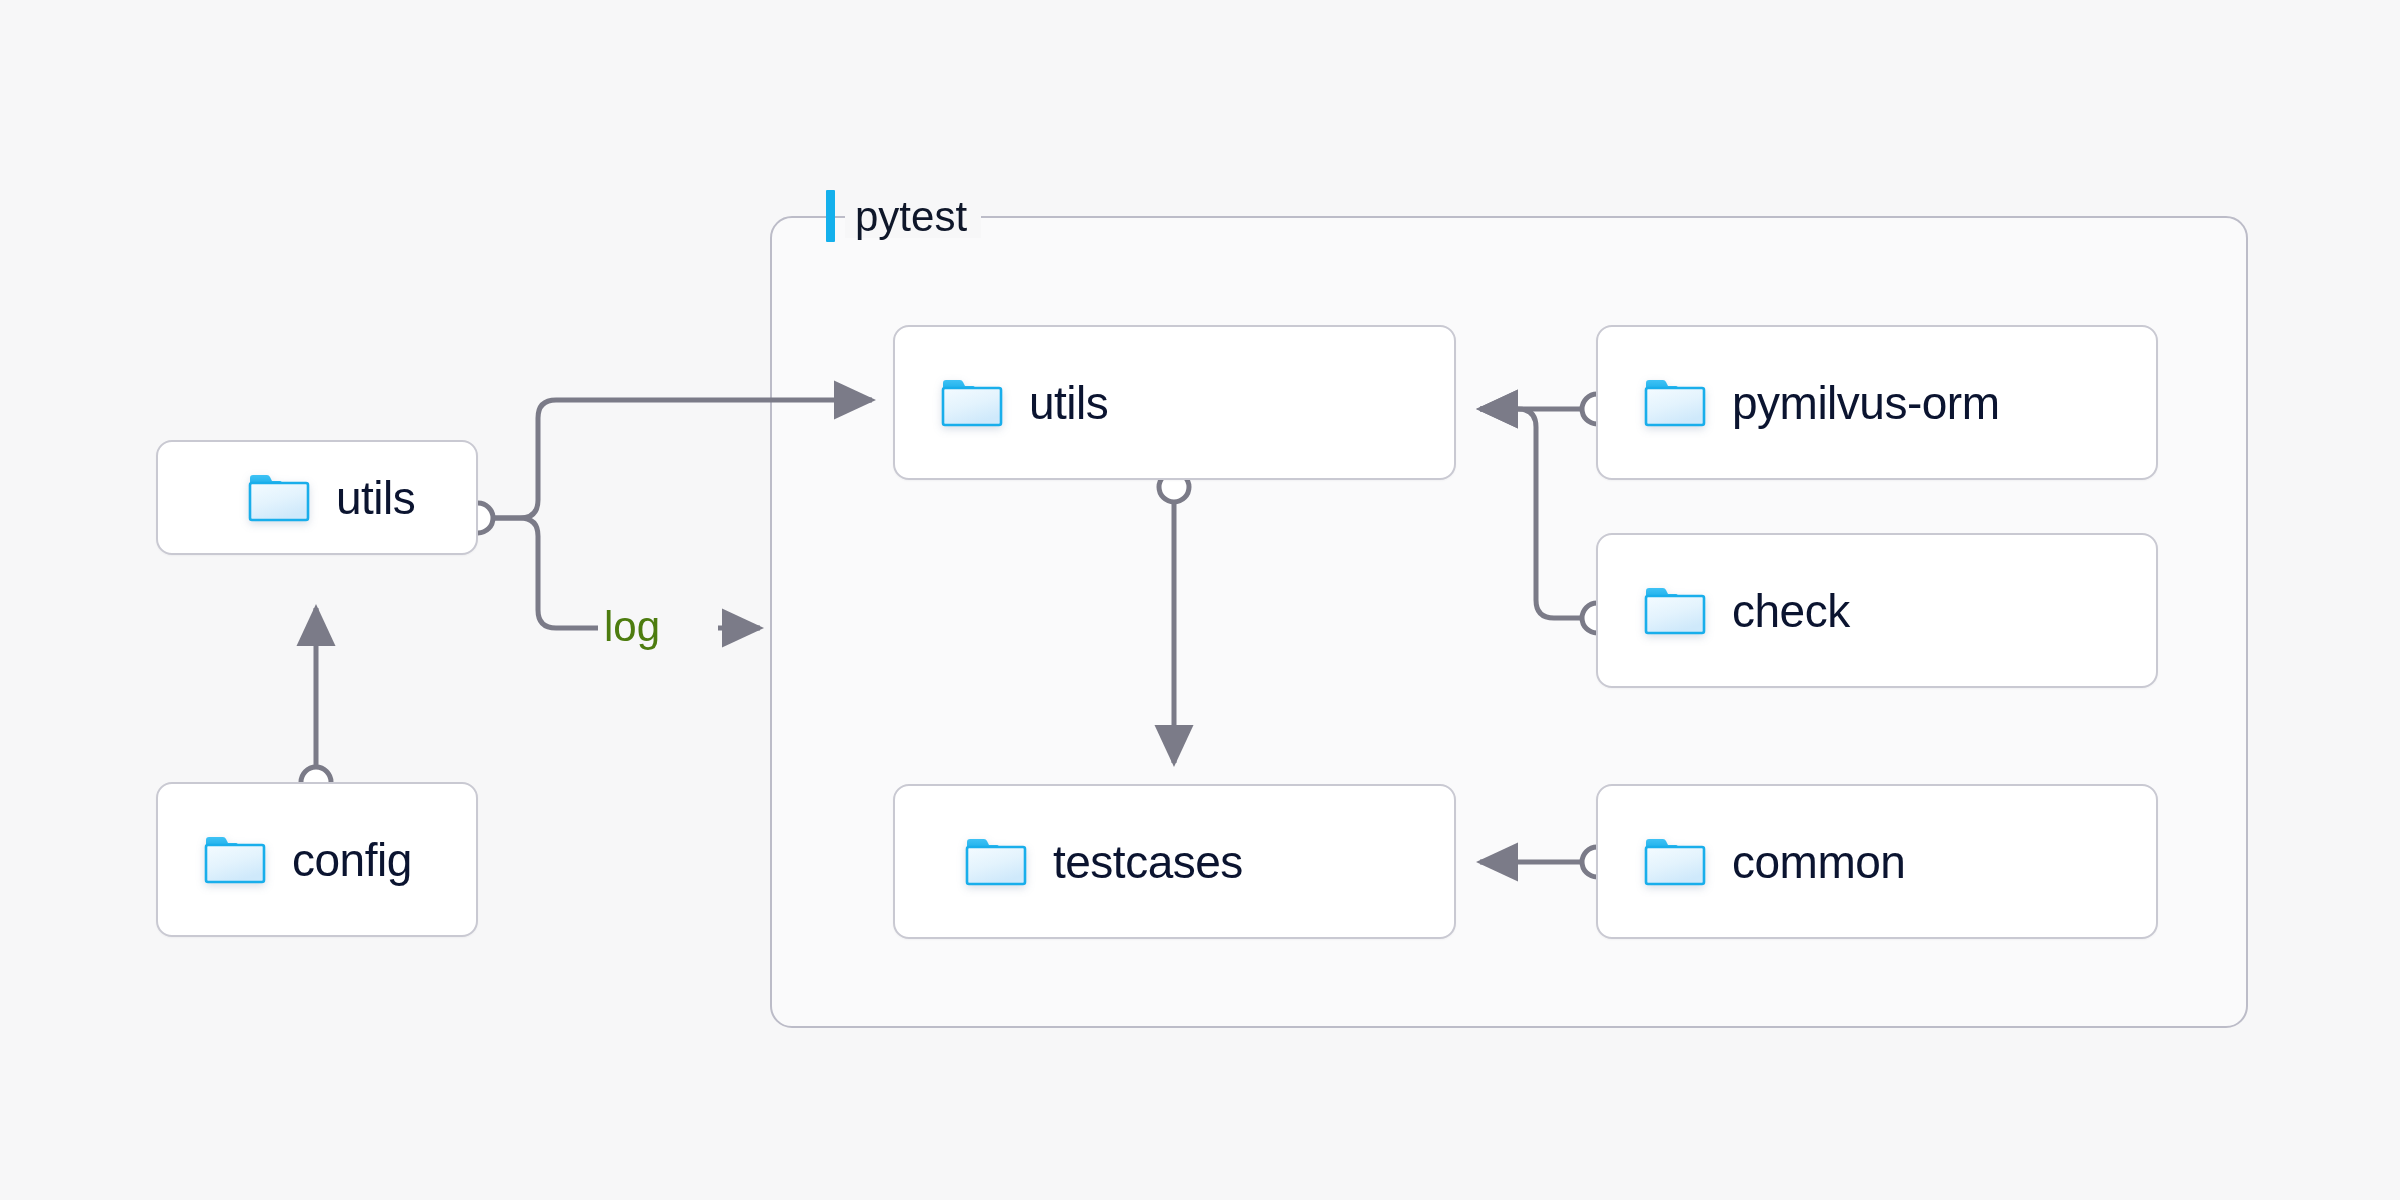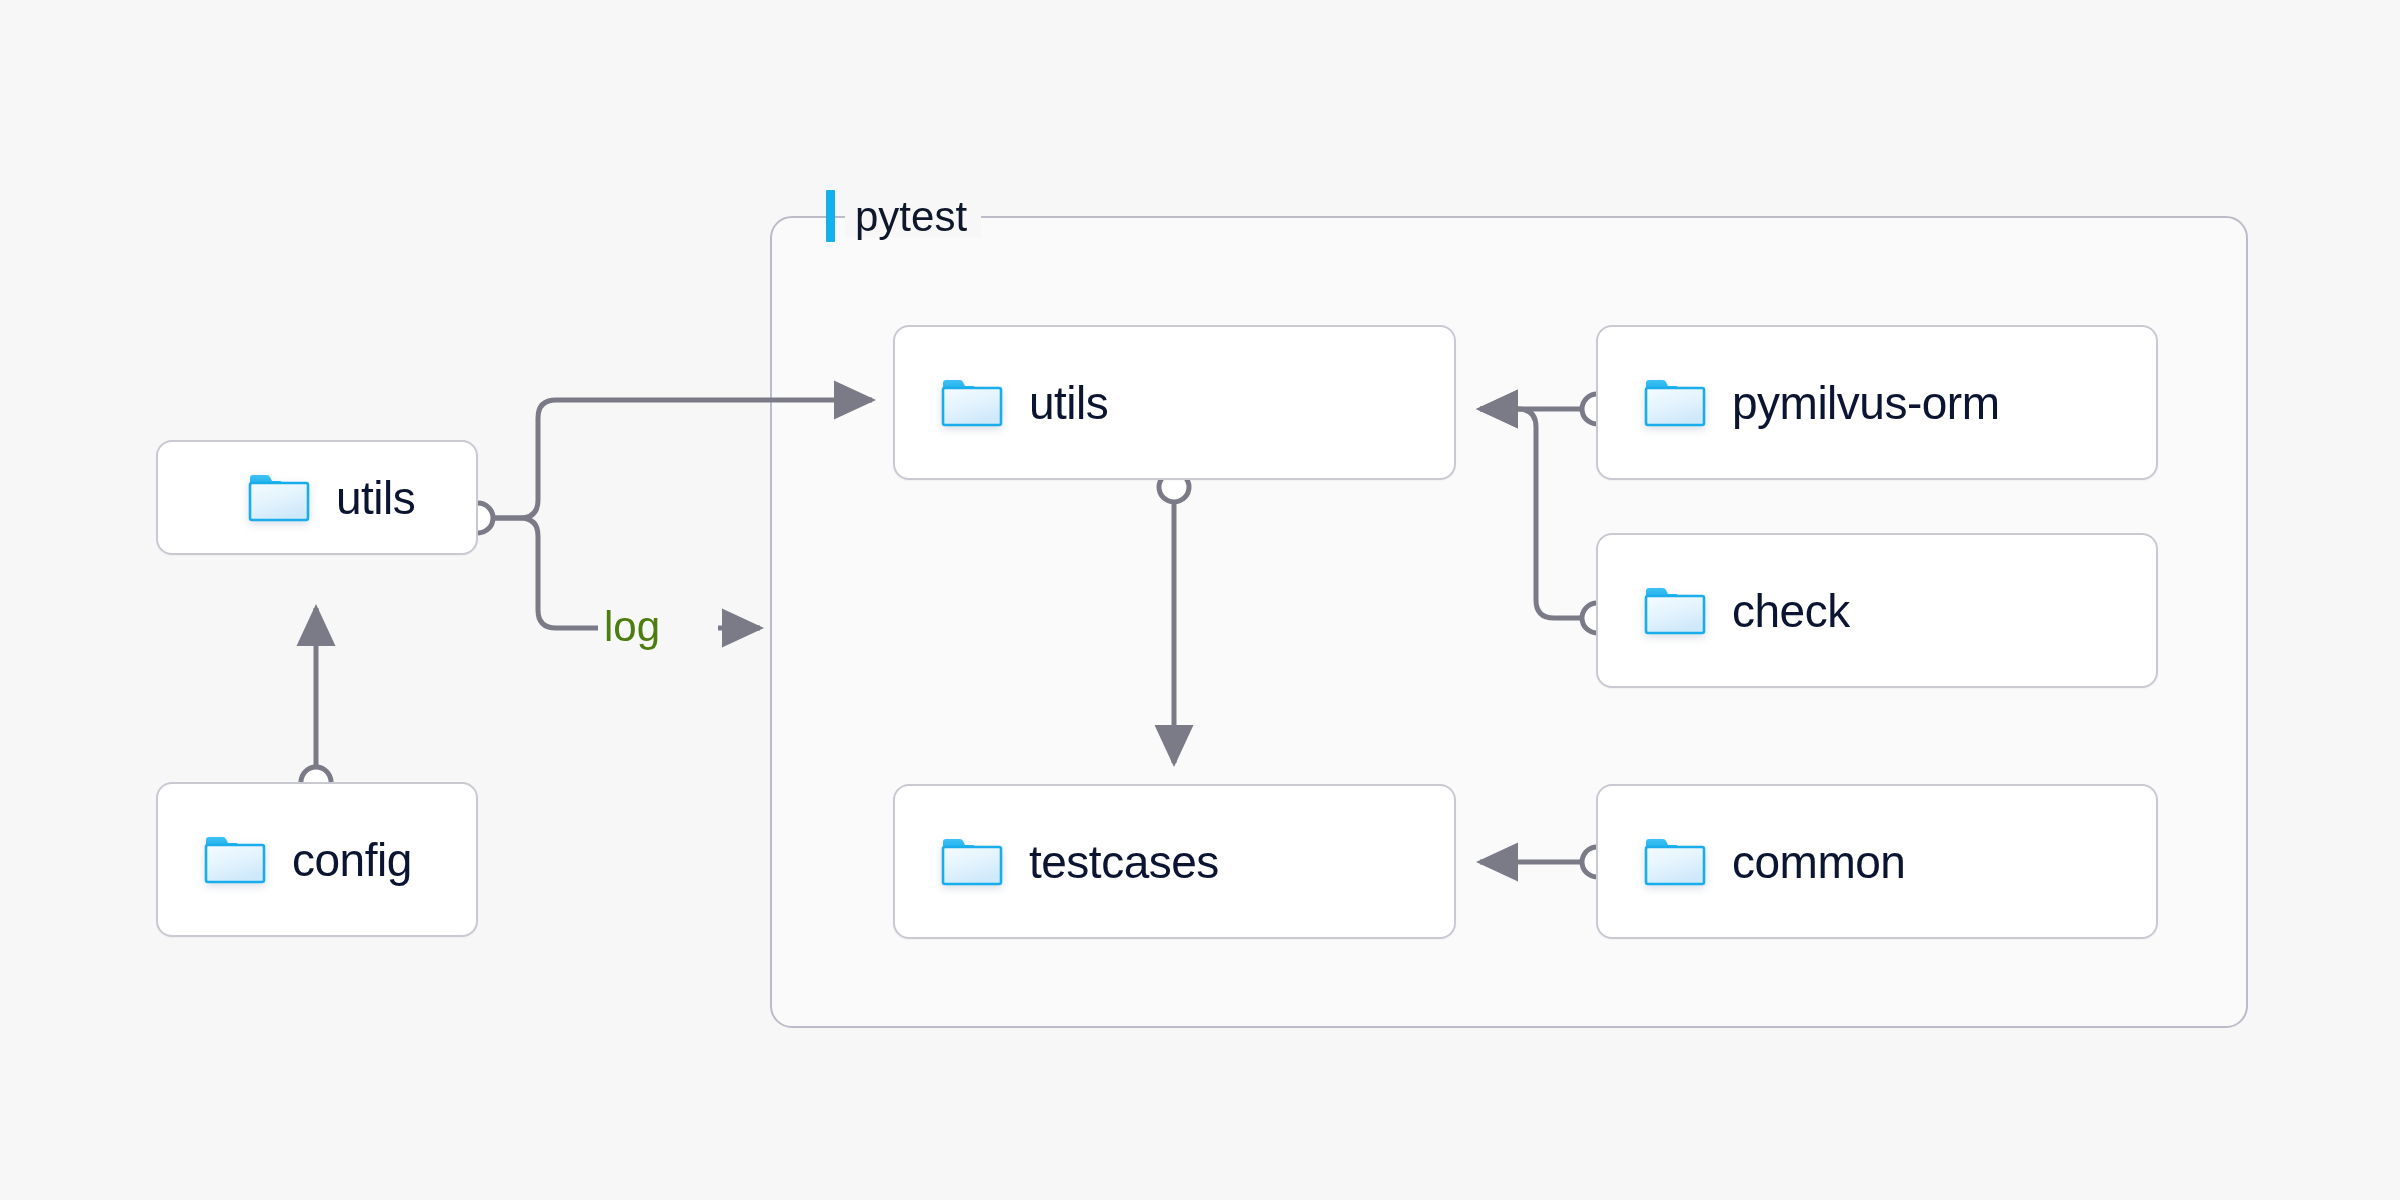--- a/index.html
+++ b/index.html
@@ -178,21 +178,21 @@
   <div class="node" style="left:893px; top:325px; width:563px; height:155px;">
     <div class="node-inner">
       <svg class="folder-icon" viewBox="0 0 62 50">
         <path d="M2 9 L2 5 Q2 2 5 2 L19 2 Q21 2 22 4 L24 8 L32 8 Q34 8 34 11 L34 14 L2 14 Z" fill="url(#folderTab)"></path>
         <rect x="2" y="10" width="58" height="37" rx="2" fill="url(#folderBody)" stroke="#19aeeb" stroke-width="2.6"></rect>
       </svg>
       <span class="node-label">utils</span>
     </div>
   </div>
 
-  <div class="node" style="left:893px; top:784px; width:563px; height:155px;">
+  <div class="node" style="left:893px; top:784px; width:563px; height:155px;padding-left:24px;">
     <div class="node-inner">
       <svg class="folder-icon" viewBox="0 0 62 50">
         <path d="M2 9 L2 5 Q2 2 5 2 L19 2 Q21 2 22 4 L24 8 L32 8 Q34 8 34 11 L34 14 L2 14 Z" fill="url(#folderTab)"></path>
         <rect x="2" y="10" width="58" height="37" rx="2" fill="url(#folderBody)" stroke="#19aeeb" stroke-width="2.6"></rect>
       </svg>
       <span class="node-label">testcases</span>
     </div>
   </div>
 
   <div class="node" style="left:1596px; top:325px; width:562px; height:155px;">

